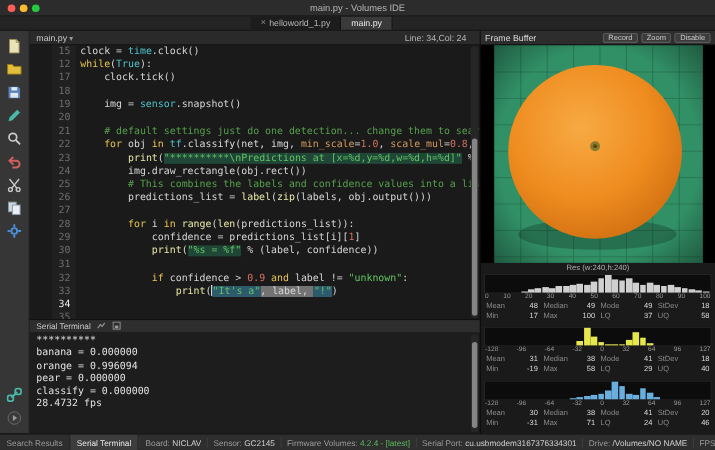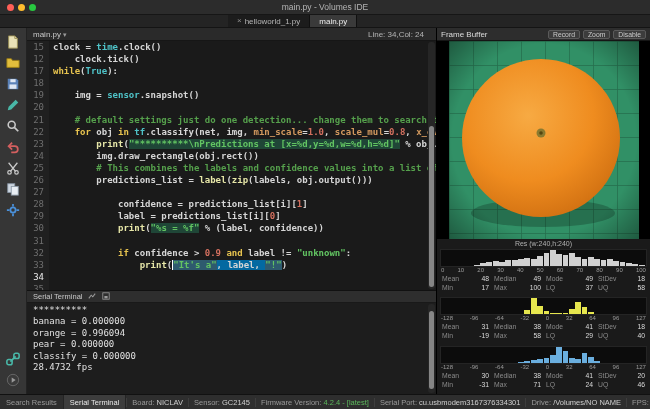--- a/index.html
+++ b/index.html
@@ -28,36 +28,36 @@
   .tool-btn{width:17px;height:17px;margin:2px 0;display:flex;align-items:center;justify-content:center;}
   .tool-btn svg{width:14px;height:14px;}
 
   .center{flex:1;display:flex;flex-direction:column;min-width:0;border-right:1px solid #000;}
   .editor-bar{height:12px;background:#2a2a2a;display:flex;align-items:center;justify-content:space-between;font-size:8px;color:#c9c9c9;flex:none;border-bottom:1px solid #161616;}
   .doc{padding-left:6px;display:flex;align-items:center;gap:2px;}
   .chev::after{content:"▾";font-size:7px;color:#9a9a9a;}
   .curpos{padding-right:12px;color:#b5b5b5;}
 
   .editor{flex:1;display:flex;background:#1a1a1a;position:relative;overflow:hidden;}
-  .gutter{width:22px;background:#202020;flex:none;}
+  .gutter{width:22px;background:#202020;flex:none;margin-left:20px;}
   .ln{height:12.1px;line-height:12.1px;font-family:"DejaVu Sans Mono",monospace;font-size:9px;color:#6e6e6e;text-align:right;padding-right:5px;}
   .ln.cur{color:#eaeaea;}
-  .code{flex:1;overflow:hidden;padding-left:4px;font-weight:bold;}
+  .code{flex:1;overflow:hidden;padding-left:4px;}
   .code-line{height:12.1px;line-height:12.1px;font-family:"DejaVu Sans Mono",monospace;font-size:9px;white-space:pre;}
   .tok-p{color:#d6d6d6}.tok-o{color:#d6d6d6}
   .tok-k{color:#e7c34f}
   .tok-m{color:#4fc3c8}.tok-c{color:#4fc3c8}
   .tok-b{color:#e7e7a8}
   .tok-cm{color:#55a04c}
   .tok-s{color:#62c462}
   .tok-sh{color:#62c462;background:#1f4637}
   .tok-n{color:#d4705f}
   .tok-pr{color:#d49a5f}
   .tok-ssel{color:#62c462;background:#2e5a6e}
-  .tok-psel{color:#d6d6d6;background:#0369a1}
+  .tok-psel{color:#d6d6d6;background:#737373}
   .cursor{display:inline-block;width:1px;height:10px;background:#ffffff;vertical-align:-2px;}
 
   .vscroll{position:absolute;right:1px;top:1px;bottom:1px;width:7px;background:#262626;border-radius:3px;}
   .vthumb{position:absolute;left:1px;right:1px;background:#858585;border-radius:3px;}
 
   .terminal{height:103px;flex:none;display:flex;flex-direction:column;background:#1d1d1d;border-top:1px solid #111;}
   .term-header{height:11px;background:#2e2e2e;display:flex;align-items:center;gap:6px;padding:0 6px;font-size:7.5px;color:#c8c8c8;flex:none;border-bottom:1px solid #191919;}
   .term-header svg{width:8px;height:8px;}
   .term-body{flex:1;position:relative;padding:2px 0 0 6px;overflow:hidden;}
   .term-line{font-family:"DejaVu Sans Mono",monospace;font-size:9px;line-height:11.4px;color:#e0e0e0;white-space:pre;}
@@ -218,34 +218,34 @@
             <div class="ln">29</div>
             <div class="ln">30</div>
             <div class="ln">31</div>
             <div class="ln">32</div>
             <div class="ln">33</div>
             <div class="ln cur">34</div>
             <div class="ln">35</div>
           </div>
         <div class="code">
             <div class="code-line"><span class="tok-p">clock = </span><span class="tok-m">time</span><span class="tok-p">.clock()</span></div>
+            <div class="code-line"><span class="tok-k">while</span><span class="tok-p">(</span><span class="tok-c">True</span><span class="tok-p">):</span></div>
             <div class="code-line"><span class="tok-p">    clock.tick()</span></div>
-            <div class="code-line"><span class="tok-k">while</span><span class="tok-p">(</span><span class="tok-c">True</span><span class="tok-p">):</span></div>
             <div class="code-line"></div>
             <div class="code-line"><span class="tok-p">    img = </span><span class="tok-m">sensor</span><span class="tok-p">.snapshot()</span></div>
             <div class="code-line"></div>
             <div class="code-line"><span class="tok-cm">    # default settings just do one detection... change them to search the </span></div>
             <div class="code-line"><span class="tok-p">    </span><span class="tok-k">for</span><span class="tok-p"> obj </span><span class="tok-k">in</span><span class="tok-p"> </span><span class="tok-m">tf</span><span class="tok-p">.classify(net, img, </span><span class="tok-pr">min_scale</span><span class="tok-o">=</span><span class="tok-n">1.0</span><span class="tok-p">, </span><span class="tok-pr">scale_mul</span><span class="tok-o">=</span><span class="tok-n">0.8</span><span class="tok-p">, </span><span class="tok-pr">x_over</span></div>
             <div class="code-line"><span class="tok-p">        </span><span class="tok-b">print</span><span class="tok-p">(</span><span class="tok-sh">"**********\nPredictions at [x=%d,y=%d,w=%d,h=%d]"</span><span class="tok-p"> % obj.re</span></div>
             <div class="code-line"><span class="tok-p">        img.draw_rectangle(obj.rect())</span></div>
             <div class="code-line"><span class="tok-cm">        # This combines the labels and confidence values into a list of t</span></div>
             <div class="code-line"><span class="tok-p">        predictions_list = </span><span class="tok-b">label</span><span class="tok-p">(</span><span class="tok-b">zip</span><span class="tok-p">(labels, obj.output()))</span></div>
             <div class="code-line"></div>
+            <div class="code-line"><span class="tok-p">        </span><span class="tok-k">for</span><span class="tok-p"> i </span><span class="tok-k">in</span><span class="tok-p"> </span><span class="tok-b">range</span><span class="tok-p">(</span><span class="tok-b">len</span><span class="tok-p">(predictions_list)):</span></div>
             <div class="code-line"><span class="tok-p">            confidence = predictions_list[i][</span><span class="tok-n">1</span><span class="tok-p">]</span></div>
-            <div class="code-line"><span class="tok-p">            label = predictions_list[i][</span><span class="tok-n">0</span><span class="tok-p">]</span></div>
             <div class="code-line"><span class="tok-p">            </span><span class="tok-b">print</span><span class="tok-p">(</span><span class="tok-sh">"%s = %f"</span><span class="tok-p"> % (label, confidence))</span></div>
             <div class="code-line"></div>
             <div class="code-line"><span class="tok-p">            </span><span class="tok-k">if</span><span class="tok-p"> confidence &gt; </span><span class="tok-n">0.9</span><span class="tok-p"> </span><span class="tok-k">and</span><span class="tok-p"> label != </span><span class="tok-s">"unknown"</span><span class="tok-p">:</span></div>
             <div class="code-line"><span class="tok-p">                </span><span class="tok-b">print</span><span class="tok-p">(</span><span class="cursor"></span><span class="tok-ssel">"It's a"</span><span class="tok-psel">, label, </span><span class="tok-ssel">"!"</span><span class="tok-p">)</span></div>
             <div class="code-line"></div>
           </div>
         <div class="vscroll">
           <div class="vthumb" style="top:34%;bottom:1%;"></div>
         </div>
       </div>
@@ -569,19 +569,19 @@
   </div>
 
   <div class="statusbar">
     <div class="sb-tabs">
         <span class="sb-tab">Search Results</span>
         <span class="sb-tab active">Serial Terminal</span>
       </div>
     <div class="sb-items">
         <span class="sb-item"><span class="sb-label">Board: </span><span class="sb-value">NICLAV</span></span>
         <span class="sb-item"><span class="sb-label">Sensor: </span><span class="sb-value">GC2145</span></span>
-        <span class="sb-item"><span class="sb-label">Firmware Version: </span><span class="sb-value" style="color: rgb(92, 184, 92);">4.2.4 - [latest]</span></span>
+        <span class="sb-item"><span class="sb-label">Firmware Volumes: </span><span class="sb-value" style="color: rgb(92, 184, 92);">4.2.4 - [latest]</span></span>
         <span class="sb-item"><span class="sb-label">Serial Port: </span><span class="sb-value">cu.usbmodem3167376334301</span></span>
         <span class="sb-item"><span class="sb-label">Drive: </span><span class="sb-value">/Volumes/NO NAME</span></span>
         <span class="sb-item"><span class="sb-label">FPS: </span></span>
       </div>
   </div>
 </div>
 
 </body></html>

